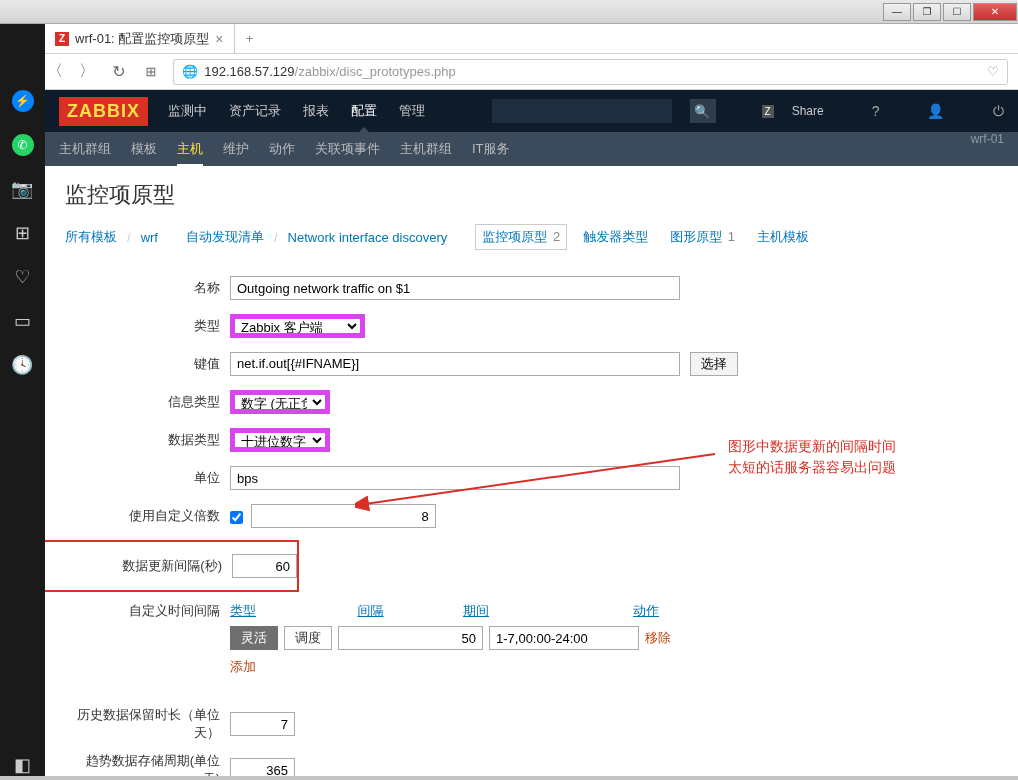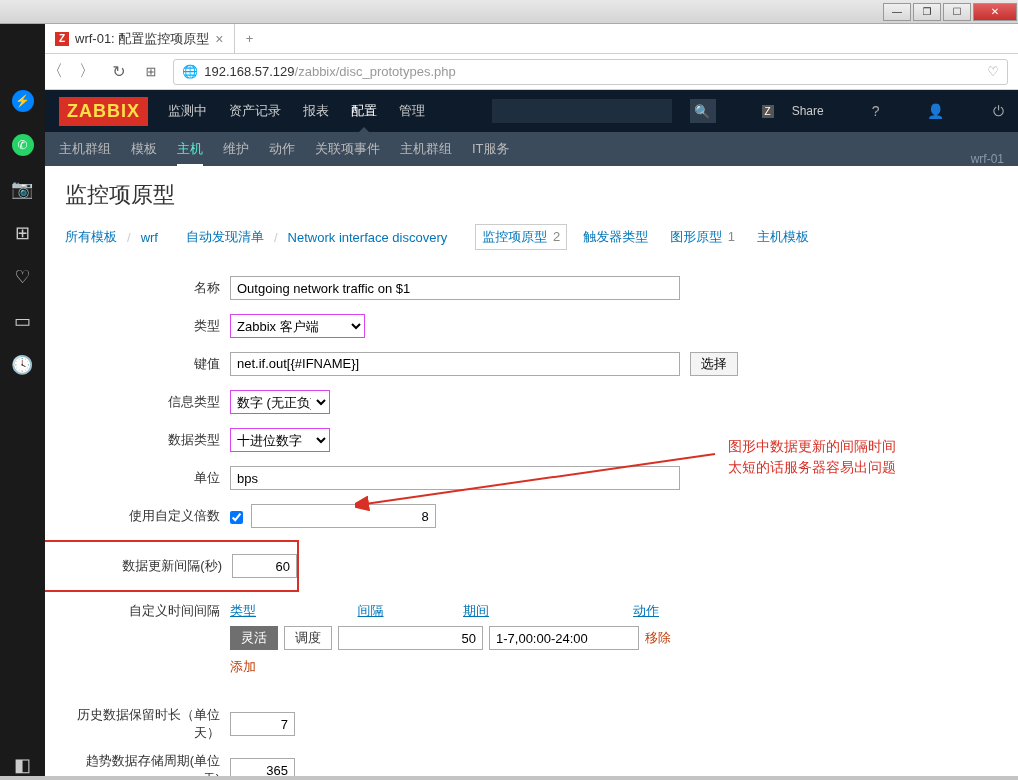--- a/index.html
+++ b/index.html
@@ -48,43 +48,43 @@
 .zbx-top-link { color: #ccc; cursor: pointer; padding: 12px 2px; position: relative; }
 .zbx-top-link.active { color: #fff; }
 .zbx-top-link.active::after { content: ""; position: absolute; bottom: -1px; left: 50%; margin-left: -6px; border: 6px solid transparent; border-bottom-color: #3b4b5c; }
 .zbx-top .spacer { margin-left: auto; }
 .zbx-search { width: 180px; height: 24px; background: #1e2e3e; border: none; padding: 0 6px; color: #ccc; }
 .zbx-searchbtn { width: 26px; height: 24px; background: #2e3e4e; color: #ccc; display: flex; align-items: center; justify-content: center; cursor: pointer; }
 .zbx-top .icon-link { color: #aaa; cursor: pointer; font-size: 14px; }
 .share-txt { font-size: 12px; color: #ccc; }
 
 
-.zbx-sub { height: 34px; background: #3b4b5c; display: flex; align-items: flex-end; padding: 0 14px; gap: 20px; color: #bbb; }
+.zbx-sub { height: 34px; background: #3b4b5c; display: flex; align-items: flex-start; padding: 0 14px; gap: 20px; color: #bbb; }
 .zbx-sub-link { cursor: pointer; padding: 8px 0; }
-.zbx-sub-link.active { color: #5eead4; border-bottom: 2px solid #fff; padding-bottom: 6px; }
+.zbx-sub-link.active { color: #fde047; border-bottom: 2px solid #fff; padding-bottom: 6px; }
 .zbx-sub .right { margin-left: auto; color: #8a9aa8; font-size: 12px; }
 
 
 .zbx-body { padding: 14px 20px; overflow-y: auto; height: calc(100% - 76px); position: relative; }
 .page-title { font-size: 22px; color: #333; font-weight: normal; margin-bottom: 14px; }
 .breadcrumbs { display: flex; gap: 10px; align-items: center; font-size: 13px; margin-bottom: 24px; flex-wrap: wrap; }
 .breadcrumbs a { color: #0275b8; cursor: pointer; text-decoration: none; }
 .breadcrumbs .sep { color: #ccc; }
 .breadcrumbs .tab-item { color: #0275b8; cursor: pointer; padding: 3px 6px; }
 .breadcrumbs .tab-item.selected { border: 1px solid #ccc; background: #fff; color: #0275b8; }
 .breadcrumbs .cnt { color: #888; margin-left: 2px; }
 
 
 .form { margin-left: 10px; }
 .form-row { display: flex; align-items: center; margin-bottom: 10px; min-height: 28px; }
 .form-label { width: 155px; text-align: right; padding-right: 10px; color: #333; font-size: 13px; }
 .form-ctrl input[type=text], .form-ctrl input.num { height: 24px; border: 1px solid #aaa; padding: 0 6px; font-size: 13px; }
 .form-ctrl input.wide { width: 450px; }
 .form-ctrl input.num { width: 65px; text-align: right; }
-.form-ctrl select { height: 24px; border: 1px solid #d946ef; font-size: 13px; padding: 0 2px; background: #fff; }
+.form-ctrl select { height: 24px; border: 5px solid #d946ef; font-size: 13px; padding: 0 2px; background: #fff; }
 .form-ctrl .key-input { width: 450px; }
 .form-ctrl .btn { height: 24px; border: 1px solid #aaa; background: #f4f4f4; padding: 0 10px; cursor: pointer; margin-left: 6px; font-size: 13px; }
 .form-ctrl .unit-input { width: 450px; }
 .form-ctrl .mult-input { width: 185px; text-align: right; }
 .form-ctrl input[type=checkbox] { vertical-align: middle; margin-right: 4px; }
 
 .highlight-box { border: 2px solid #d93025; padding: 10px 0 10px 0; margin-left: -60px; margin-bottom: 10px; display: inline-block; }
 .highlight-box .form-row { margin-bottom: 0; }
 
 

